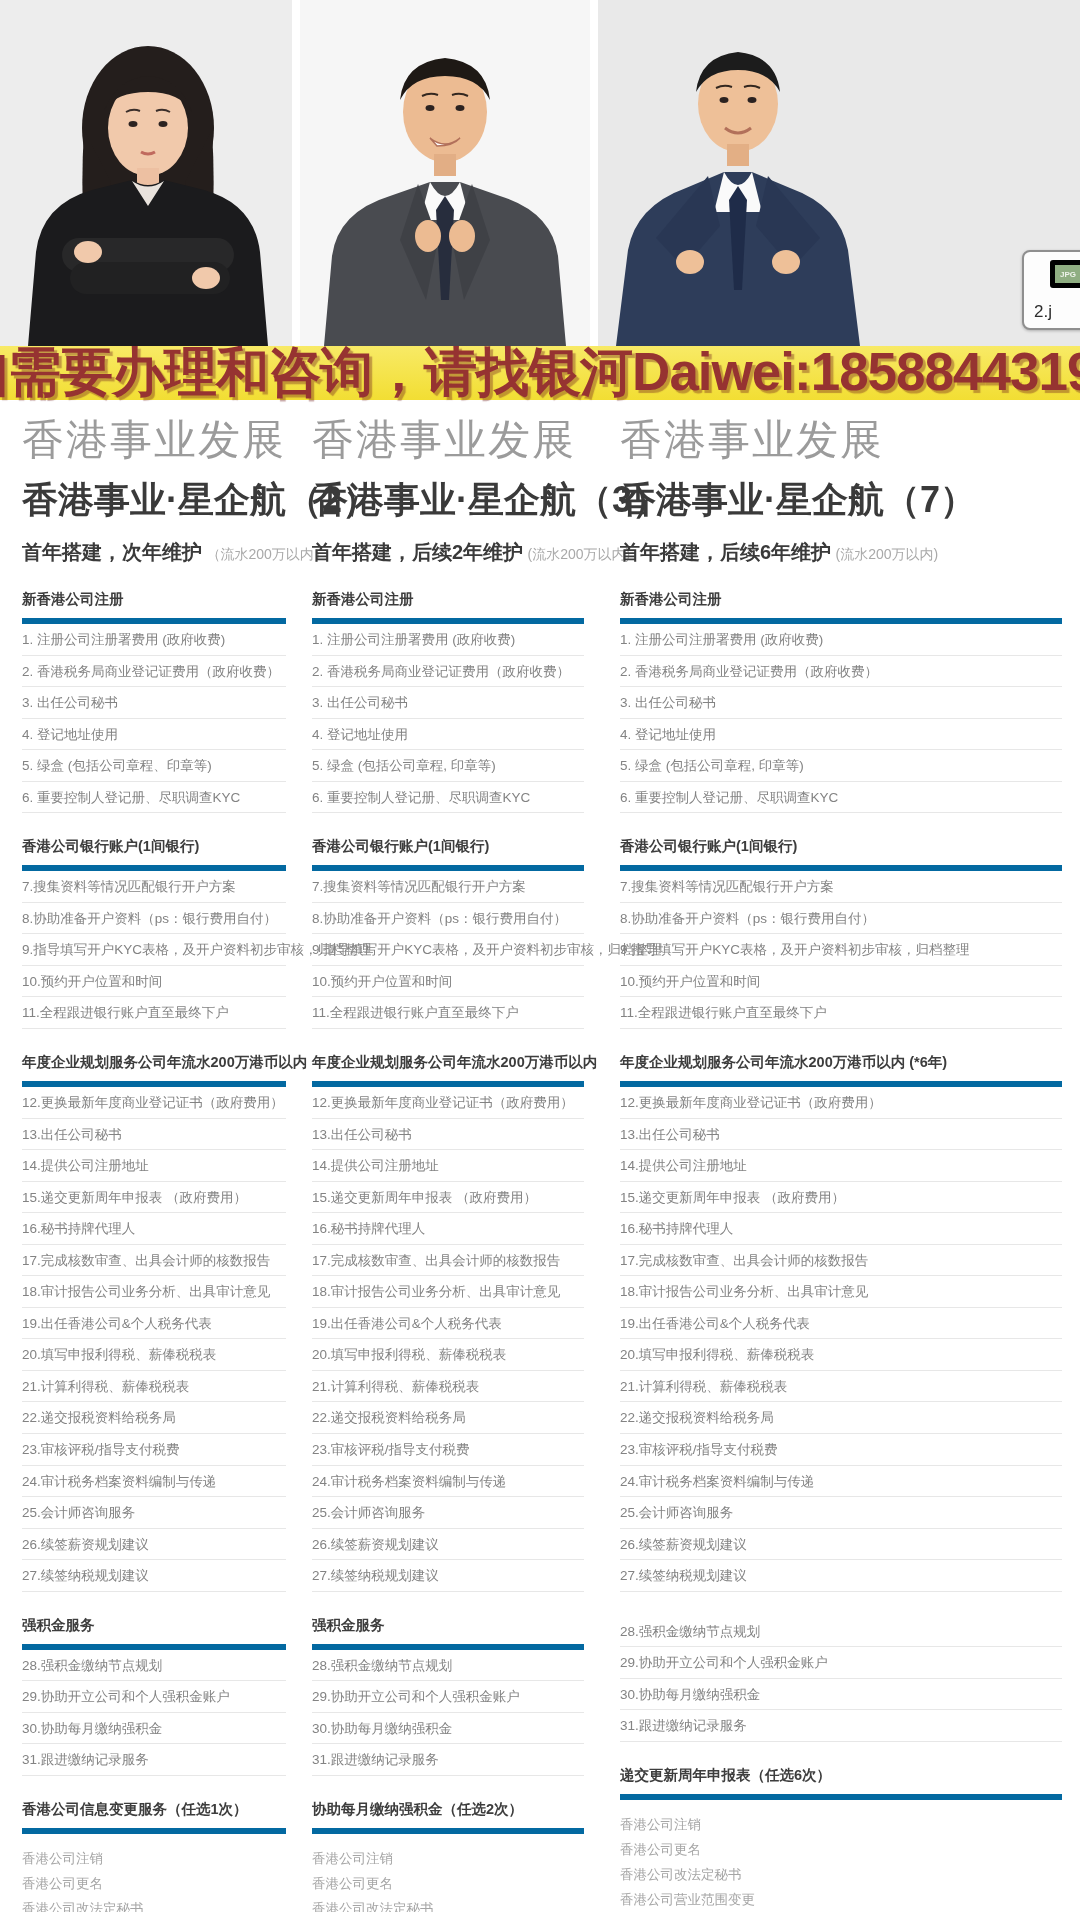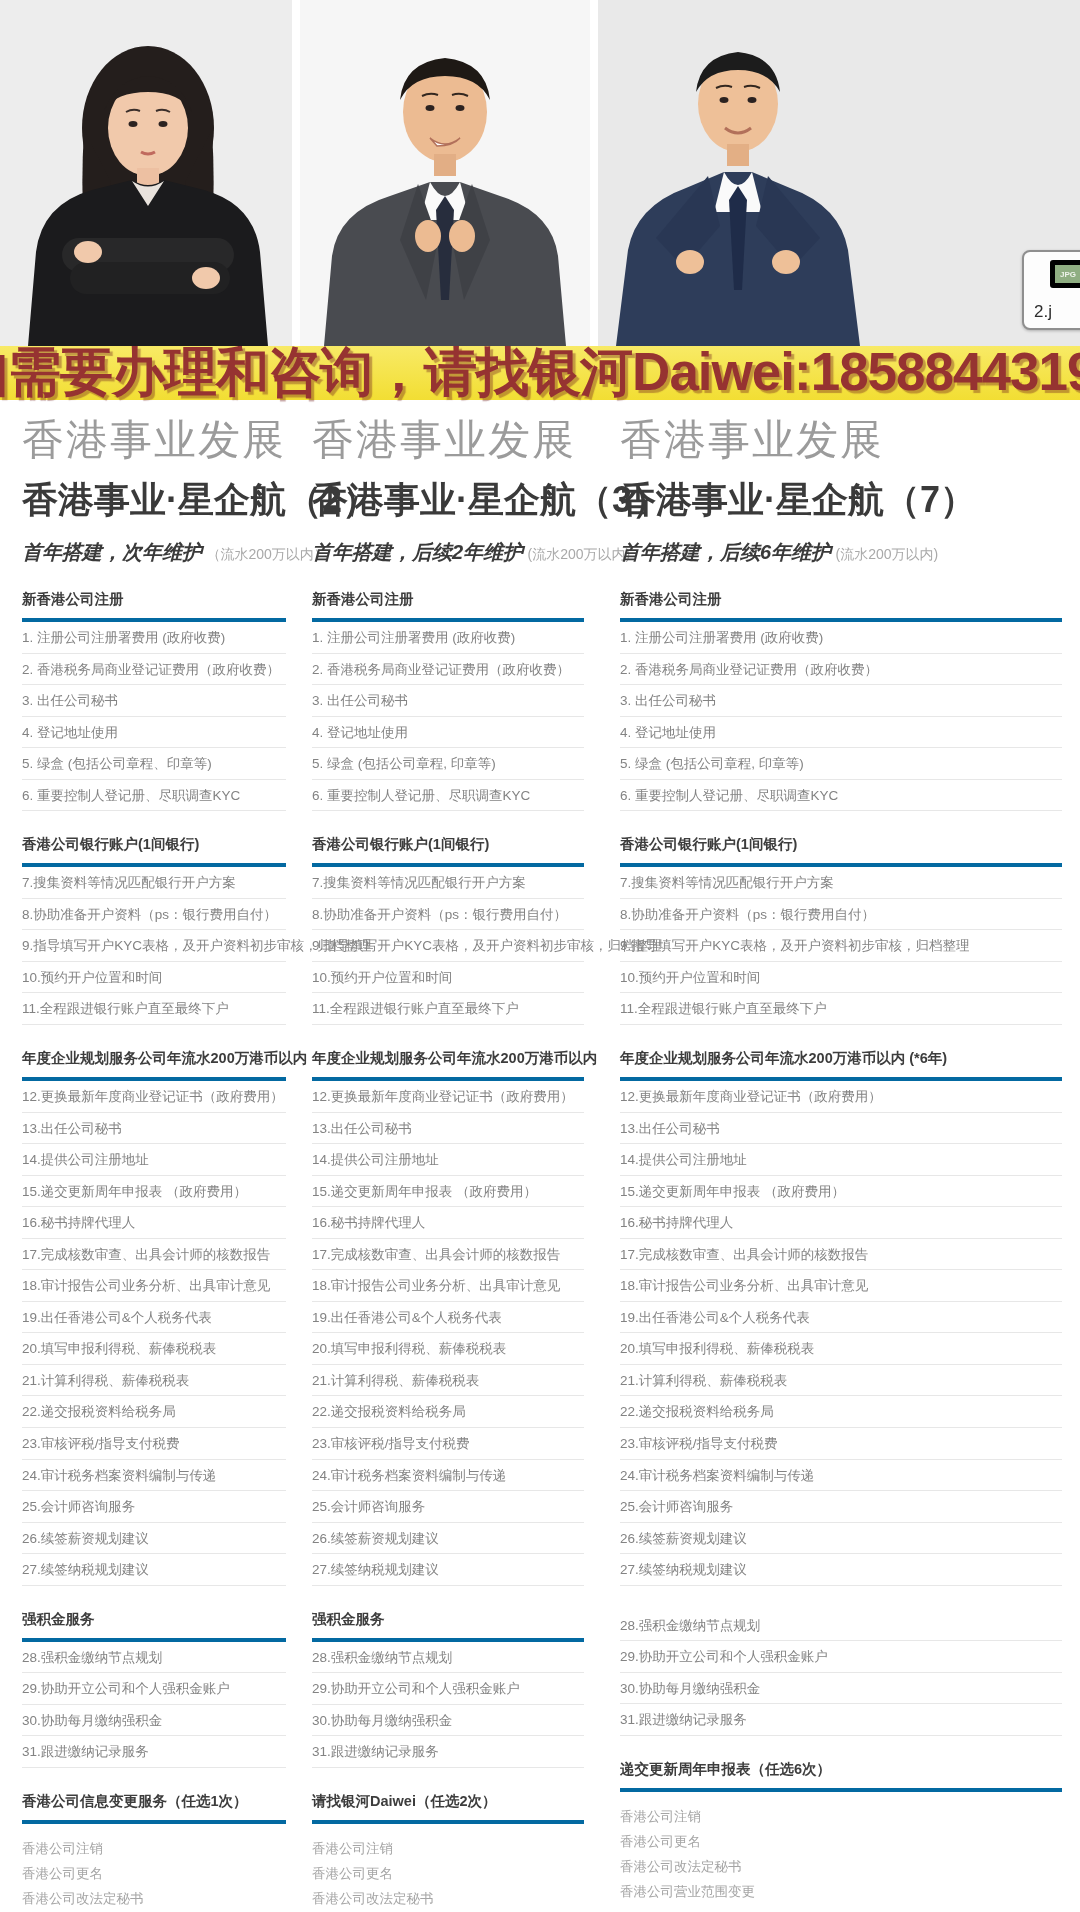--- a/index.html
+++ b/index.html
@@ -22,26 +22,26 @@
   
   .content-row{display:flex;padding-top:4px;}
   .col{box-sizing:border-box;}
   .col.c1{width:292px;margin-right:8px;padding-left:22px;padding-right:6px;}
   .col.c2{width:290px;margin-right:8px;padding-left:12px;padding-right:6px;}
   .col.c3{width:482px;padding-left:22px;padding-right:18px;}
 
   .col-title1{font-size:42px;color:#9b9b9b;letter-spacing:2px;margin-top:8px;white-space:nowrap;}
   .col-title2{font-size:36px;color:#3a3a3a;font-weight:800;margin-top:8px;white-space:nowrap;}
   .col-sub{margin-top:14px;white-space:nowrap;}
-  .col-sub .b{font-size:20px;font-weight:800;color:#3a3a3a;font-style:italic;}
+  .col-sub .b{font-size:20px;font-weight:800;color:#3a3a3a;}
   .col-sub .n{font-size:14px;color:#a9a9a9;}
 
   .section{margin-top:24px;}
   .sec-title{font-size:14.5px;font-weight:800;color:#3d3d3d;padding-bottom:9px;
-             border-bottom:4px solid #0369a1;white-space:nowrap;}
+             border-bottom:6px solid #0369a1;white-space:nowrap;}
   .item{font-size:13.5px;color:#838383;padding:7px 0 6px 0;border-bottom:1px solid #e7e7e7;
         white-space:nowrap;overflow:visible;line-height:1.3;}
   .plain-group{padding:12px 0 14px 0;border-bottom:1px solid #e0e0e0;}
   .plain-item{font-size:13.5px;color:#a5a5a5;line-height:25px;white-space:nowrap;}
 
   
   .file-thumb{position:absolute;left:1022px;top:250px;width:120px;height:80px;background:#fdfdfd;
               border:2px solid #8f8f8f;border-radius:8px;box-shadow:0 1px 3px rgba(0,0,0,.25);
               padding:8px 0 0 10px;box-sizing:border-box;}
   .file-thumb .mini-icon{width:26px;height:18px;background:#8fae82;border:5px solid #000000;border-radius:3px;
@@ -240,21 +240,21 @@
             <div class="item">27.续签纳税规划建议</div>
           </div>
           <div class="section">
             <div class="sec-title">强积金服务</div>
             <div class="item">28.强积金缴纳节点规划</div>
             <div class="item">29.协助开立公司和个人强积金账户</div>
             <div class="item">30.协助每月缴纳强积金</div>
             <div class="item">31.跟进缴纳记录服务</div>
           </div>
           <div class="section">
-            <div class="sec-title">请找银河Daiwei（任选2次）</div>
+            <div class="sec-title">协助每月缴纳强积金（任选2次）</div>
             <div class="plain-group">
               <div class="plain-item">香港公司注销</div>
               <div class="plain-item">香港公司更名</div>
               <div class="plain-item">香港公司改法定秘书</div>
               <div class="plain-item">香港公司营业范围变更</div>
             </div>
           </div>
         </div>
 
     </div>

